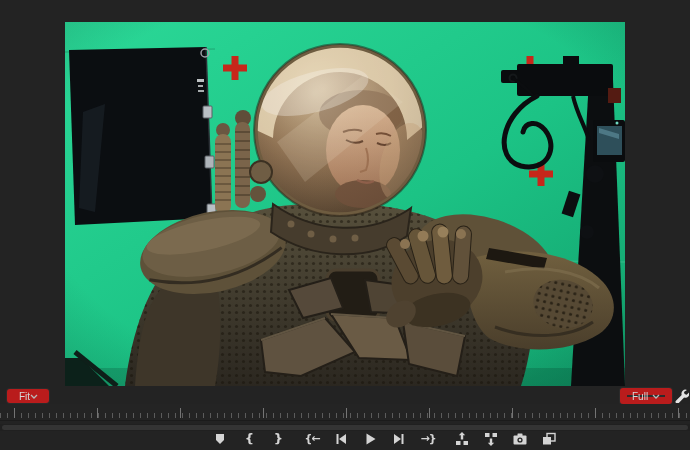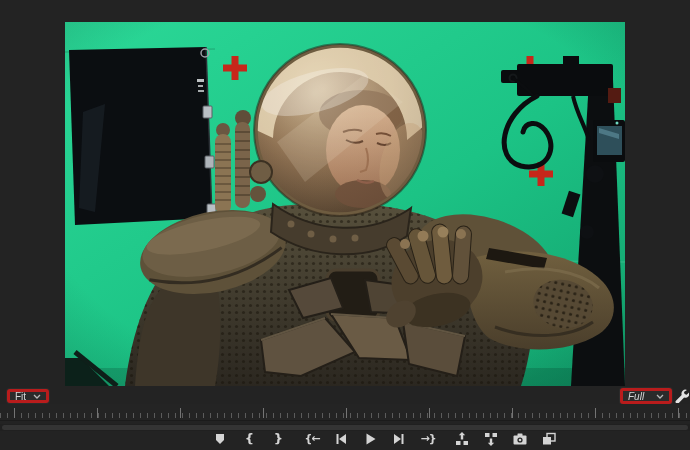--- a/index.html
+++ b/index.html
@@ -11,26 +11,26 @@
   
   .viewport{
     position:absolute;left:65px;top:22px;width:560px;height:364px;
     background:#1dc687;overflow:hidden;
   }
   .viewport svg{display:block;width:560px;height:364px;}
 
   
   .dropdown{
     position:absolute;display:flex;align-items:center;justify-content:space-between;
-    background:#2b2b2b;border:3px solid #b91c1c;border-radius:3px;
+    background:#2b2b2b;border:7px solid #b91c1c;border-radius:3px;
     color:#d6d6d6;font-size:10px;padding:0 5px;box-sizing:border-box;
     box-shadow:0 0 0 1px rgba(255,255,255,0.04);
   }
   #fit-dd{left:7px;top:389px;width:42px;height:14px;}
-  #full-dd{left:620px;top:388px;width:52px;height:16px;font-style:italic;}
+  #full-dd{left:620px;top:388px;width:52px;height:16px;}
   .dropdown .chev{display:flex;align-items:center;}
 
   .settings-btn{
     position:absolute;left:674px;top:388px;width:15px;height:15px;
     display:flex;align-items:center;justify-content:center;cursor:pointer;
   }
 
   
   .ruler{
     position:absolute;left:0;top:404px;width:690px;height:16px;

